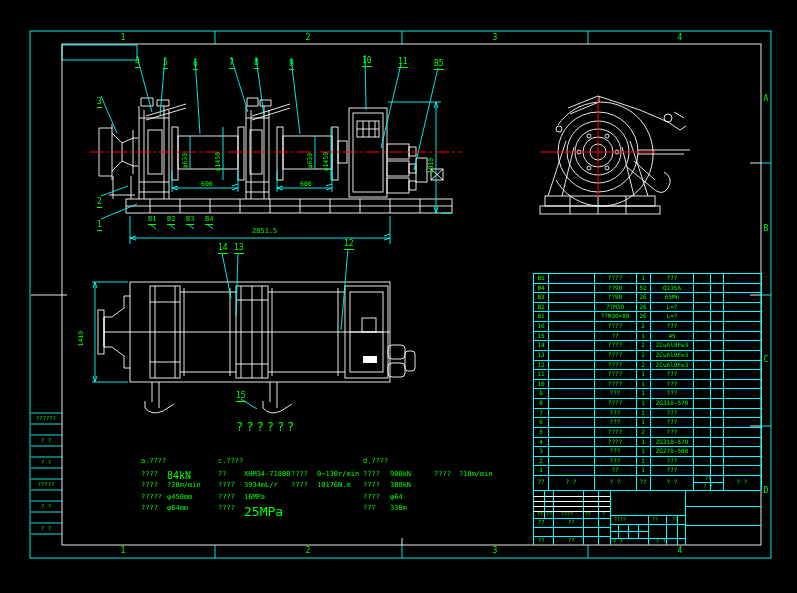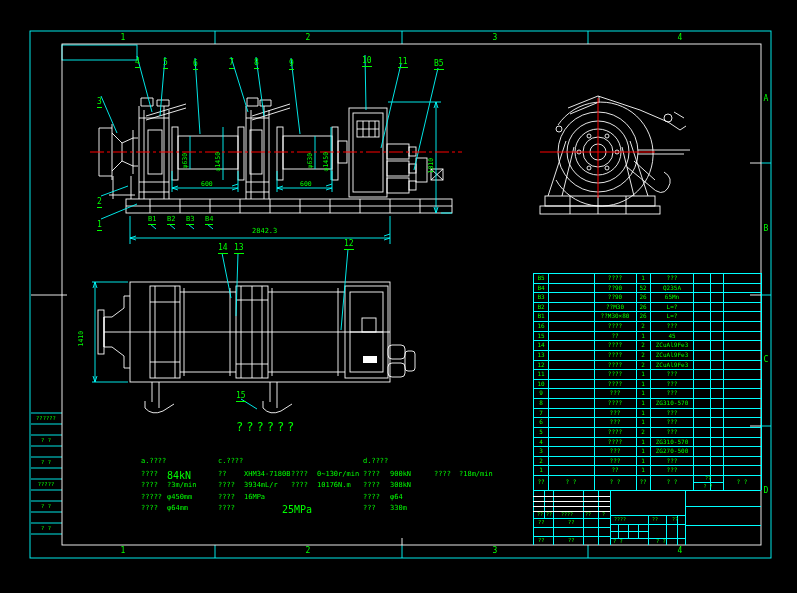--- a/index.html
+++ b/index.html
@@ -180,45 +180,45 @@
       <span class="txt rot" style="left: 221px; top: 165px; font-size: 6.5px;">φ1450</span>
       <span class="txt rot" style="left: 313px; top: 161.6px; font-size: 6.5px;">φ630</span>
       <span class="txt rot" style="left: 329px; top: 165px; font-size: 6.5px;">φ1450</span>
       <span class="txt" style="left: 201px; top: 181px; font-size: 6.5px;">600</span>
       <span class="txt" style="left: 300px; top: 181px; font-size: 6.5px;">600</span>
       <span class="txt rot" style="left: 434px; top: 166.6px; font-size: 6.5px;">1810</span>
       <span class="txt u" style="left: 148px; top: 216px; font-size: 7px;">B1</span>
       <span class="txt u" style="left: 167px; top: 216px; font-size: 7px;">B2</span>
       <span class="txt u" style="left: 186px; top: 216px; font-size: 7px;">B3</span>
       <span class="txt u" style="left: 205px; top: 216px; font-size: 7px;">B4</span>
-      <span class="txt" style="left: 252px; top: 228px; font-size: 7px;">2842.3</span>
+      <span class="txt" style="left: 252px; top: 228px; font-size: 7px;">2851.5</span>
       <span class="txt u" style="left: 218px; top: 244px; font-size: 8px;">14</span>
       <span class="txt u" style="left: 234px; top: 244px; font-size: 8px;">13</span>
       <span class="txt u" style="left: 344px; top: 240px; font-size: 8px;">12</span>
       <span class="txt u" style="left: 236px; top: 392px; font-size: 8px;">15</span>
       <span class="txt rot" style="left: 84px; top: 339.6px; font-size: 6.5px;">1410</span>
       <span class="txt" style="left: 236px; top: 421px; font-size: 12px; letter-spacing: 3px;">??????</span>
       <span class="txt" style="left: 141px; top: 458px; font-size: 7px;">a.????</span>
       <span class="txt" style="left: 141px; top: 471px; font-size: 7px;">????</span>
       <span class="txt" style="left: 167px; top: 471px; font-size: 10px;">84kN</span>
       <span class="txt" style="left: 141px; top: 482.3px; font-size: 7px;">????</span>
-      <span class="txt" style="left: 167px; top: 482.3px; font-size: 7px;">?3m/min</span>
+      <span class="txt" style="left: 167px; top: 482.3px; font-size: 7px;">?20m/min</span>
       <span class="txt" style="left: 141px; top: 493.6px; font-size: 7px;">?????</span>
       <span class="txt" style="left: 167px; top: 493.6px; font-size: 7px;">φ450mm</span>
       <span class="txt" style="left: 141px; top: 504.9px; font-size: 7px;">????</span>
       <span class="txt" style="left: 167px; top: 504.9px; font-size: 7px;">φ64mm</span>
       <span class="txt" style="left: 218px; top: 458px; font-size: 7px;">c.????</span>
       <span class="txt" style="left: 218px; top: 471px; font-size: 7px;">??</span>
       <span class="txt" style="left: 244px; top: 471px; font-size: 7px;">XHM34-7180B</span>
       <span class="txt" style="left: 218px; top: 482.3px; font-size: 7px;">????</span>
       <span class="txt" style="left: 244px; top: 482.3px; font-size: 7px;">3934mL/r</span>
       <span class="txt" style="left: 218px; top: 493.6px; font-size: 7px;">????</span>
       <span class="txt" style="left: 244px; top: 493.6px; font-size: 7px;">16MPa</span>
       <span class="txt" style="left: 218px; top: 504.9px; font-size: 7px;">????</span>
-      <span class="txt" style="left: 244px; top: 504.9px; font-size: 10px; margin-left: 38px;">25MPa</span>
+      <span class="txt" style="left: 244px; top: 504.9px; font-size: 13px;">25MPa</span>
       <span class="txt" style="left: 291px; top: 471px; font-size: 7px;">????</span>
       <span class="txt" style="left: 317px; top: 471px; font-size: 7px;">0~130r/min</span>
       <span class="txt" style="left: 291px; top: 482.3px; font-size: 7px;">????</span>
       <span class="txt" style="left: 317px; top: 482.3px; font-size: 7px;">10176N.m</span>
       <span class="txt" style="left: 363px; top: 458px; font-size: 7px;">d.????</span>
       <span class="txt" style="left: 363px; top: 471px; font-size: 7px;">????</span>
       <span class="txt" style="left: 390px; top: 471px; font-size: 7px;">900kN</span>
       <span class="txt" style="left: 363px; top: 482.3px; font-size: 7px;">????</span>
       <span class="txt" style="left: 390px; top: 482.3px; font-size: 7px;">308kN</span>
       <span class="txt" style="left: 363px; top: 493.6px; font-size: 7px;">????</span>

